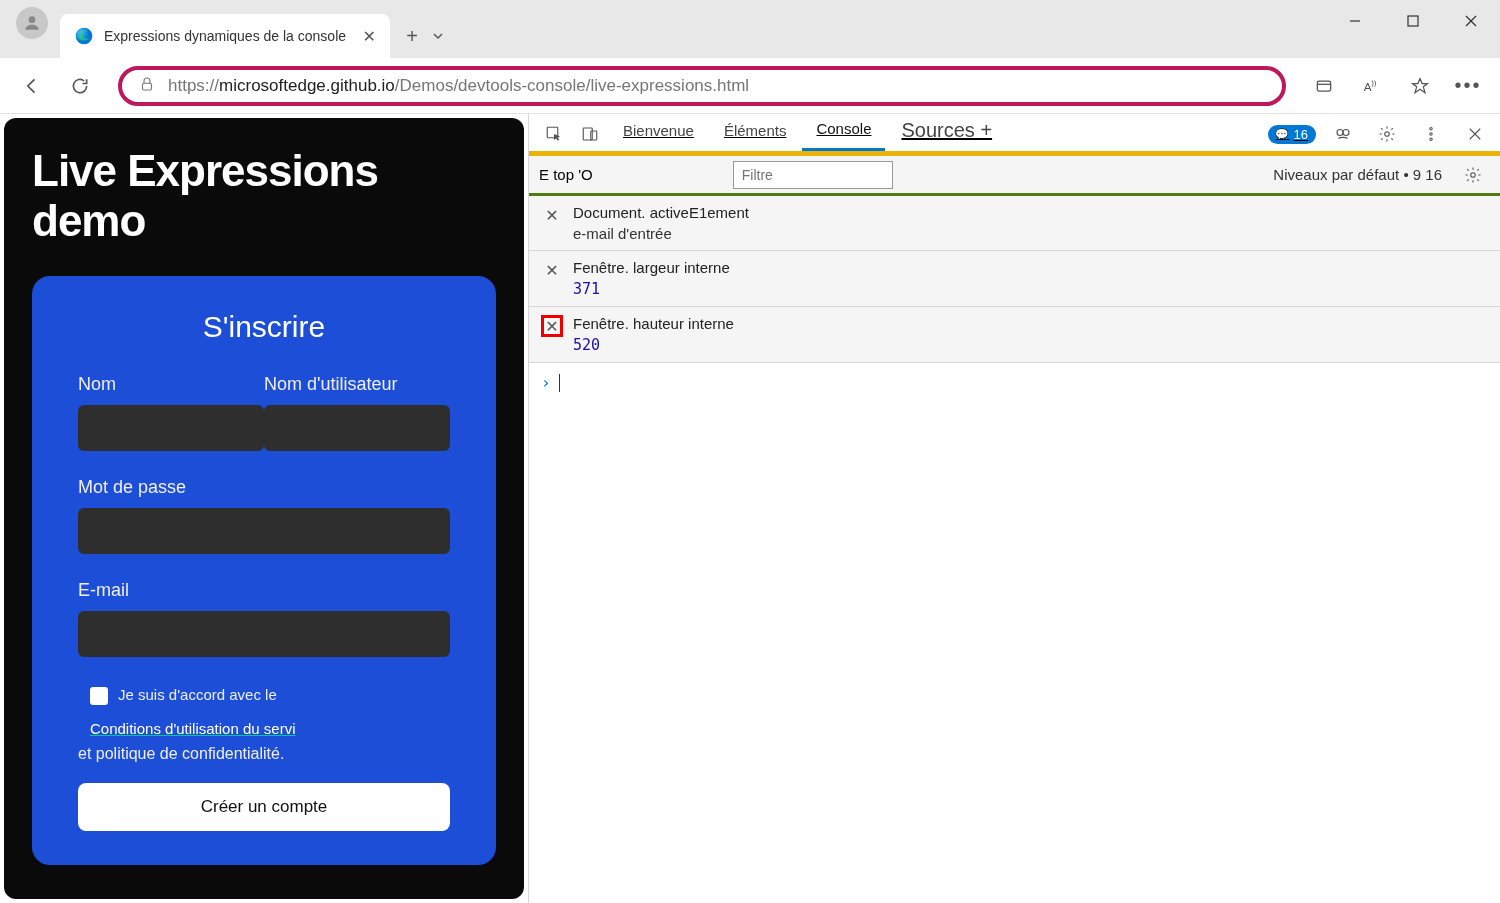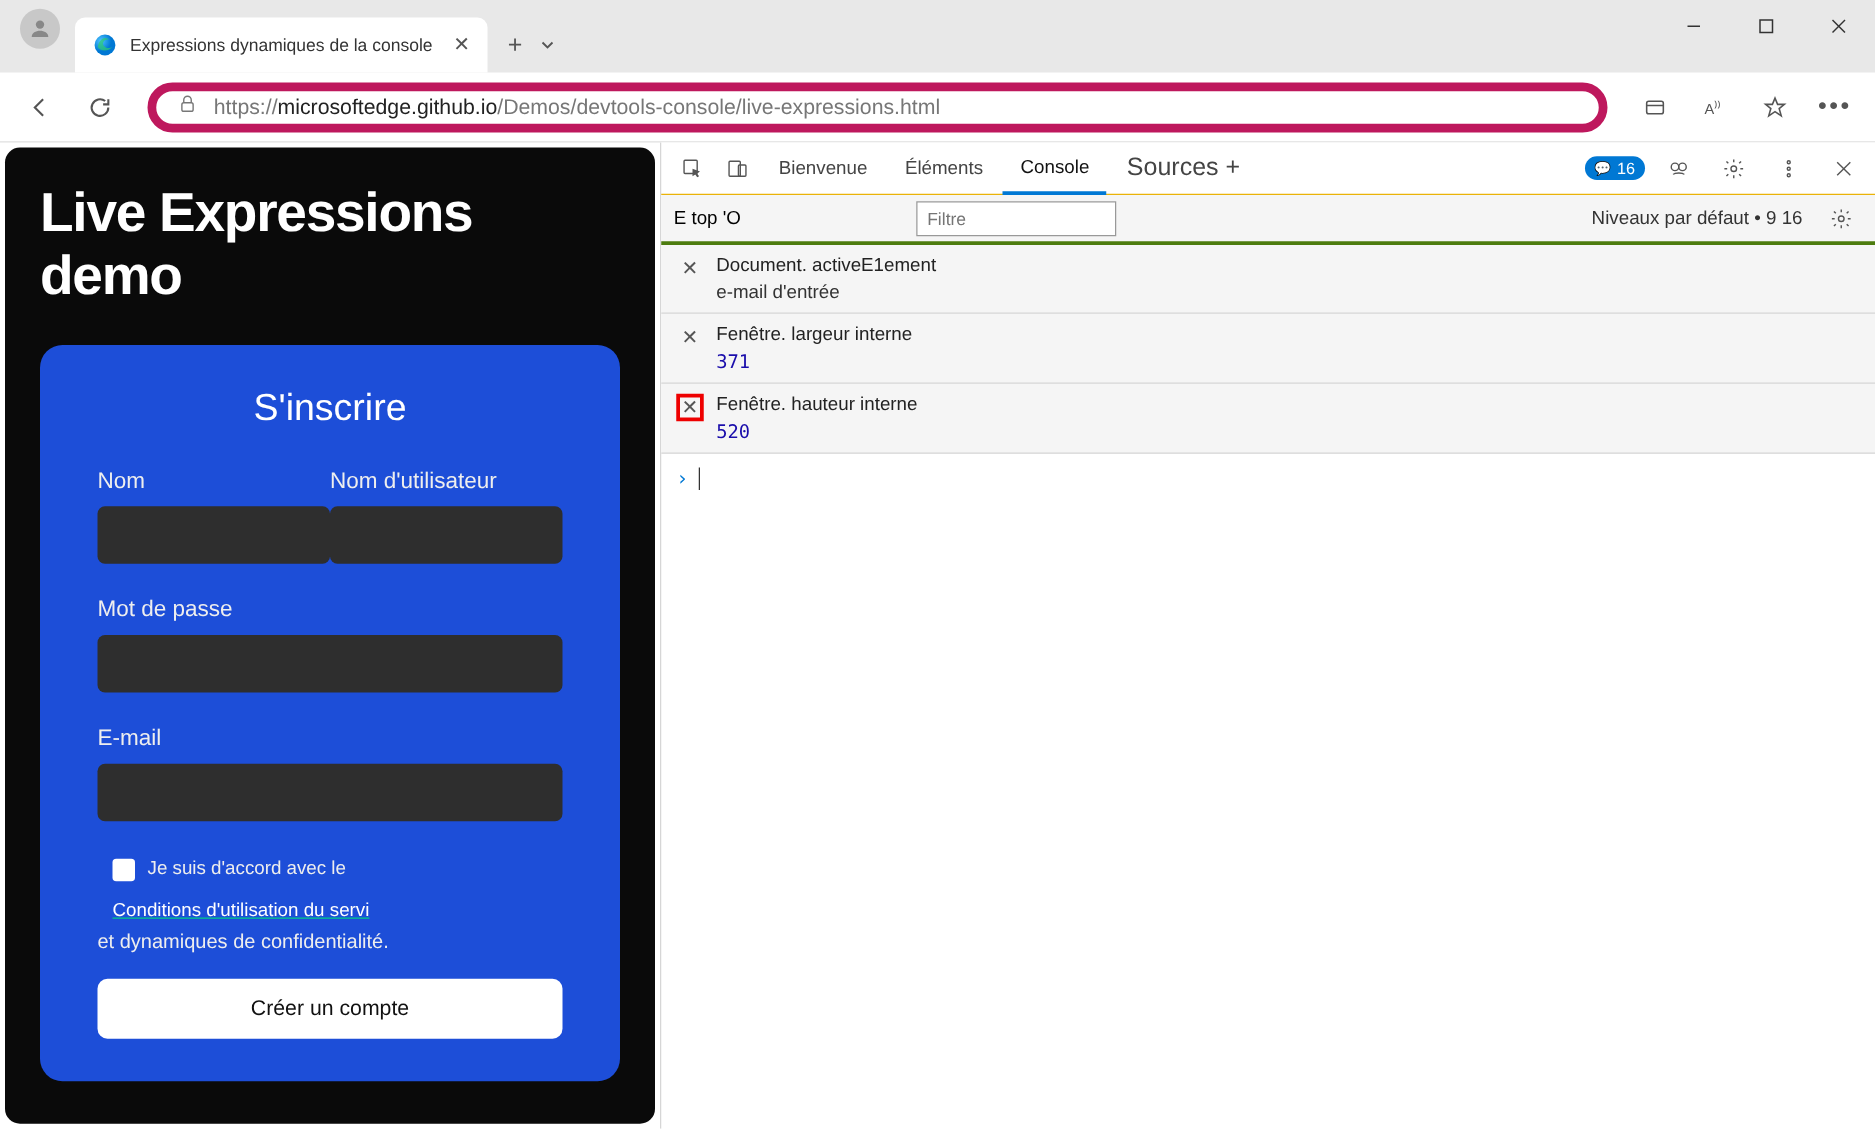--- a/index.html
+++ b/index.html
@@ -16,21 +16,21 @@
   .new-tab-btn { width: 32px; height: 32px; display: flex; align-items: center; justify-content: center; font-size: 20px; color: #555; margin-left: 6px; margin-bottom: 6px; cursor: pointer; }
   .tab-dropdown { width: 20px; height: 32px; display: flex; align-items: center; justify-content: center; color: #555; margin-bottom: 6px; cursor: pointer; }
   .window-controls { position: absolute; right: 0; top: 0; display: flex; }
   .window-controls div { width: 58px; height: 42px; display: flex; align-items: center; justify-content: center; cursor: pointer; }
   .window-controls svg { width: 14px; height: 14px; stroke: #333; stroke-width: 1.2; fill: none; }
   
   
   .toolbar { background: #fff; height: 56px; display: flex; align-items: center; padding: 0 12px; gap: 8px; border-bottom: 1px solid #e0e0e0; }
   .nav-btn { width: 40px; height: 40px; display: flex; align-items: center; justify-content: center; cursor: pointer; border-radius: 4px; }
   .nav-btn svg { width: 20px; height: 20px; stroke: #555; stroke-width: 2; fill: none; }
-  .url-bar { flex: 1; height: 40px; background: #fff; border: 7px solid #be185d; border-radius: 20px; display: flex; align-items: center; padding: 0 16px; gap: 12px; margin: 0 10px; }
+  .url-bar { flex: 1; height: 40px; background: #fff; border: 4px solid #be185d; border-radius: 20px; display: flex; align-items: center; padding: 0 16px; gap: 12px; margin: 0 10px; }
   .lock-icon svg { width: 18px; height: 18px; stroke: #777; fill: none; stroke-width: 1.5; }
   .url-text { font-size: 17px; color: #777; }
   .url-text .host { color: #222; }
   .toolbar-action { width: 40px; height: 40px; display: flex; align-items: center; justify-content: center; cursor: pointer; }
   .toolbar-action svg { width: 20px; height: 20px; stroke: #555; fill: none; stroke-width: 1.5; }
   .more-dots { font-size: 20px; color: #555; letter-spacing: 2px; }
   
   
   .content-area { display: flex; height: 789px; }
   
@@ -45,21 +45,21 @@
   .form-label { display: block; font-size: 18px; margin-bottom: 10px; color: #eee; }
   .form-input { width: 100%; height: 46px; background: #2e2e2e; border: none; border-radius: 6px; color: #fff; padding: 0 12px; font-size: 15px; }
   .agree-row { display: flex; align-items: flex-start; gap: 10px; margin: 18px 12px 10px; font-size: 15px; line-height: 1.6; flex-wrap: wrap; }
   .agree-checkbox { width: 18px; height: 18px; background: #fff; border-radius: 3px; margin-top: 4px; flex-shrink: 0; }
   .agree-text { color: #eee; }
   .agree-link { color: #fff; text-decoration: underline; text-decoration-color: #0c8; cursor: pointer; }
   .create-btn { width: 100%; height: 48px; background: #fff; color: #111; border: none; border-radius: 8px; font-size: 17px; font-weight: 500; margin-top: 20px; cursor: pointer; }
   
   
   .devtools { flex: 1; display: flex; flex-direction: column; background: #fff; border-left: 1px solid #d6d6d6; }
-  .dt-tabs { height: 42px; display: flex; align-items: center; padding: 0 8px; border-bottom: 1px solid #eab308; gap: 2px; }
+  .dt-tabs { height: 42px; display: flex; align-items: flex-end; padding: 0 8px; border-bottom: 5px solid #eab308; gap: 2px; text-decoration: underline; }
   .dt-icon-btn { width: 34px; height: 34px; display: flex; align-items: center; justify-content: center; cursor: pointer; }
   .dt-icon-btn svg { width: 18px; height: 18px; stroke: #555; fill: none; stroke-width: 1.5; }
   .dt-tab { padding: 0 14px; height: 42px; display: flex; align-items: center; font-size: 15px; color: #444; cursor: pointer; }
   .dt-tab.active { border-bottom: 3px solid #0078d4; color: #111; font-weight: 500; }
   .dt-tab.sources { font-size: 20px; font-weight: 500; }
   .dt-right { margin-left: auto; display: flex; align-items: center; gap: 10px; }
   .issue-pill { background: #0078d4; color: #fff; border-radius: 10px; padding: 2px 8px; font-size: 13px; display: flex; align-items: center; gap: 4px; }
   .issue-pill::before { content: "💬"; font-size: 11px; }
   
   .dt-subbar { height: 40px; display: flex; align-items: center; padding: 0 10px; border-bottom: 3px solid #4d7c0f; gap: 10px; background: #f5f5f5; font-size: 15px; }
@@ -196,21 +196,21 @@
       </div>
       <div class="form-group full">
         <label class="form-label">E-mail</label>
         <input class="form-input" style="">
       </div>
       <div class="agree-row">
         <div class="agree-checkbox"></div>
         <span class="agree-text">Je suis d'accord avec le</span>
         <span class="agree-link">Conditions d'utilisation du servi</span>
       </div>
-      <div class="agree-text" style="margin-top:-6px;">et dynamiques de confidentialité.</div>
+      <div class="agree-text" style="margin-top:-6px;">et politique de confidentialité.</div>
       <button class="create-btn">Créer un compte</button>
     </div>
   </div>
 
   <div class="devtools">
     <div class="dt-tabs">
       <div class="dt-icon-btn">
           <svg viewBox="0 0 24 24">
             <rect x="3" y="3" width="14" height="14" rx="1"></rect>
             <path d="M12 12l8 3-3 2 2 3-2 1-2-3-3 2z" fill="#555" stroke="none"></path>

